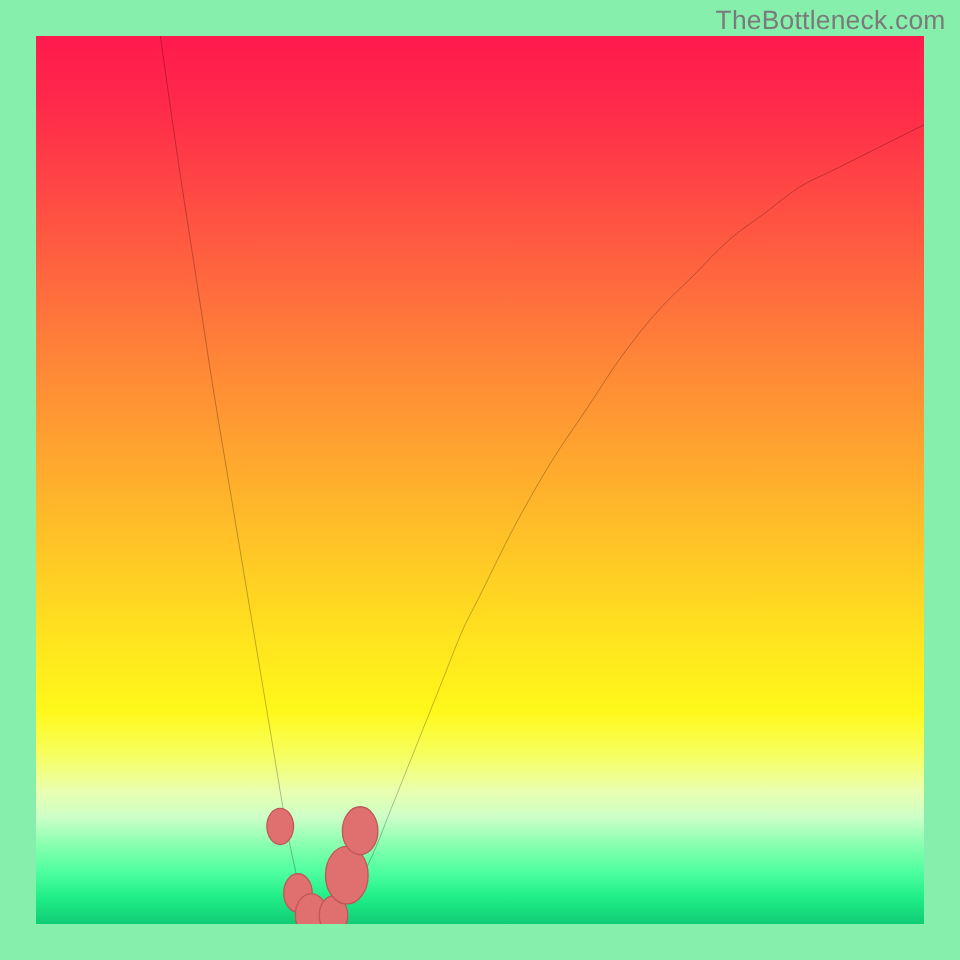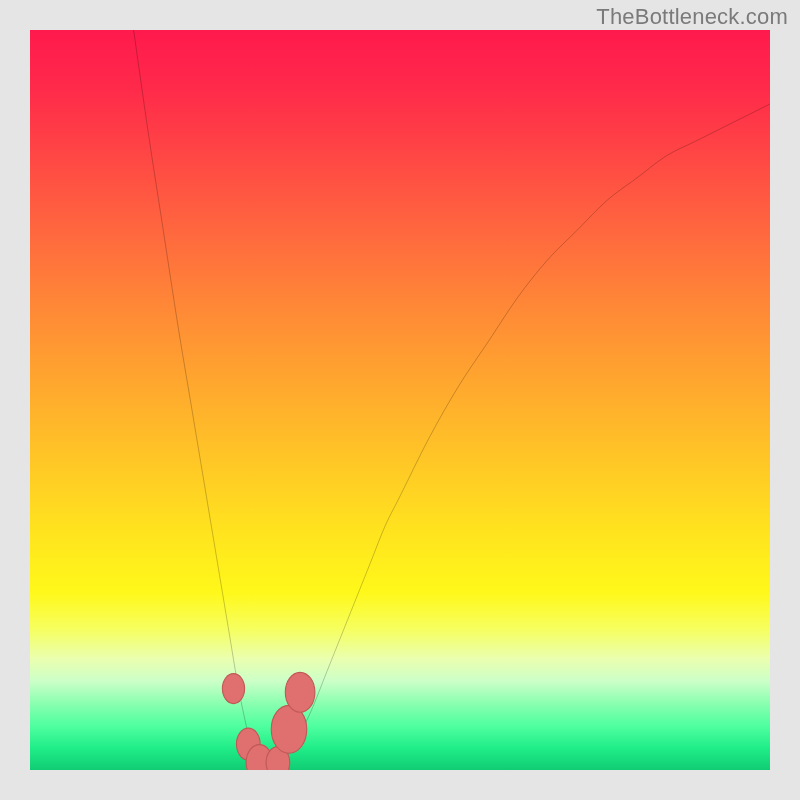--- a/index.html
+++ b/index.html
@@ -9,21 +9,21 @@
     height: 800px;
     background: #000;
     overflow: hidden;
   }
   .frame {
     position: absolute;
     left: 0;
     top: 0;
     width: 800px;
     height: 800px;
-    background: #e5e5e5;
+    background: #86efac;
   }
   .plot {
     position: absolute;
     left: 30px;
     top: 30px;
     width: 740px;
     height: 740px;
     overflow: hidden;
   }
   .grad {

